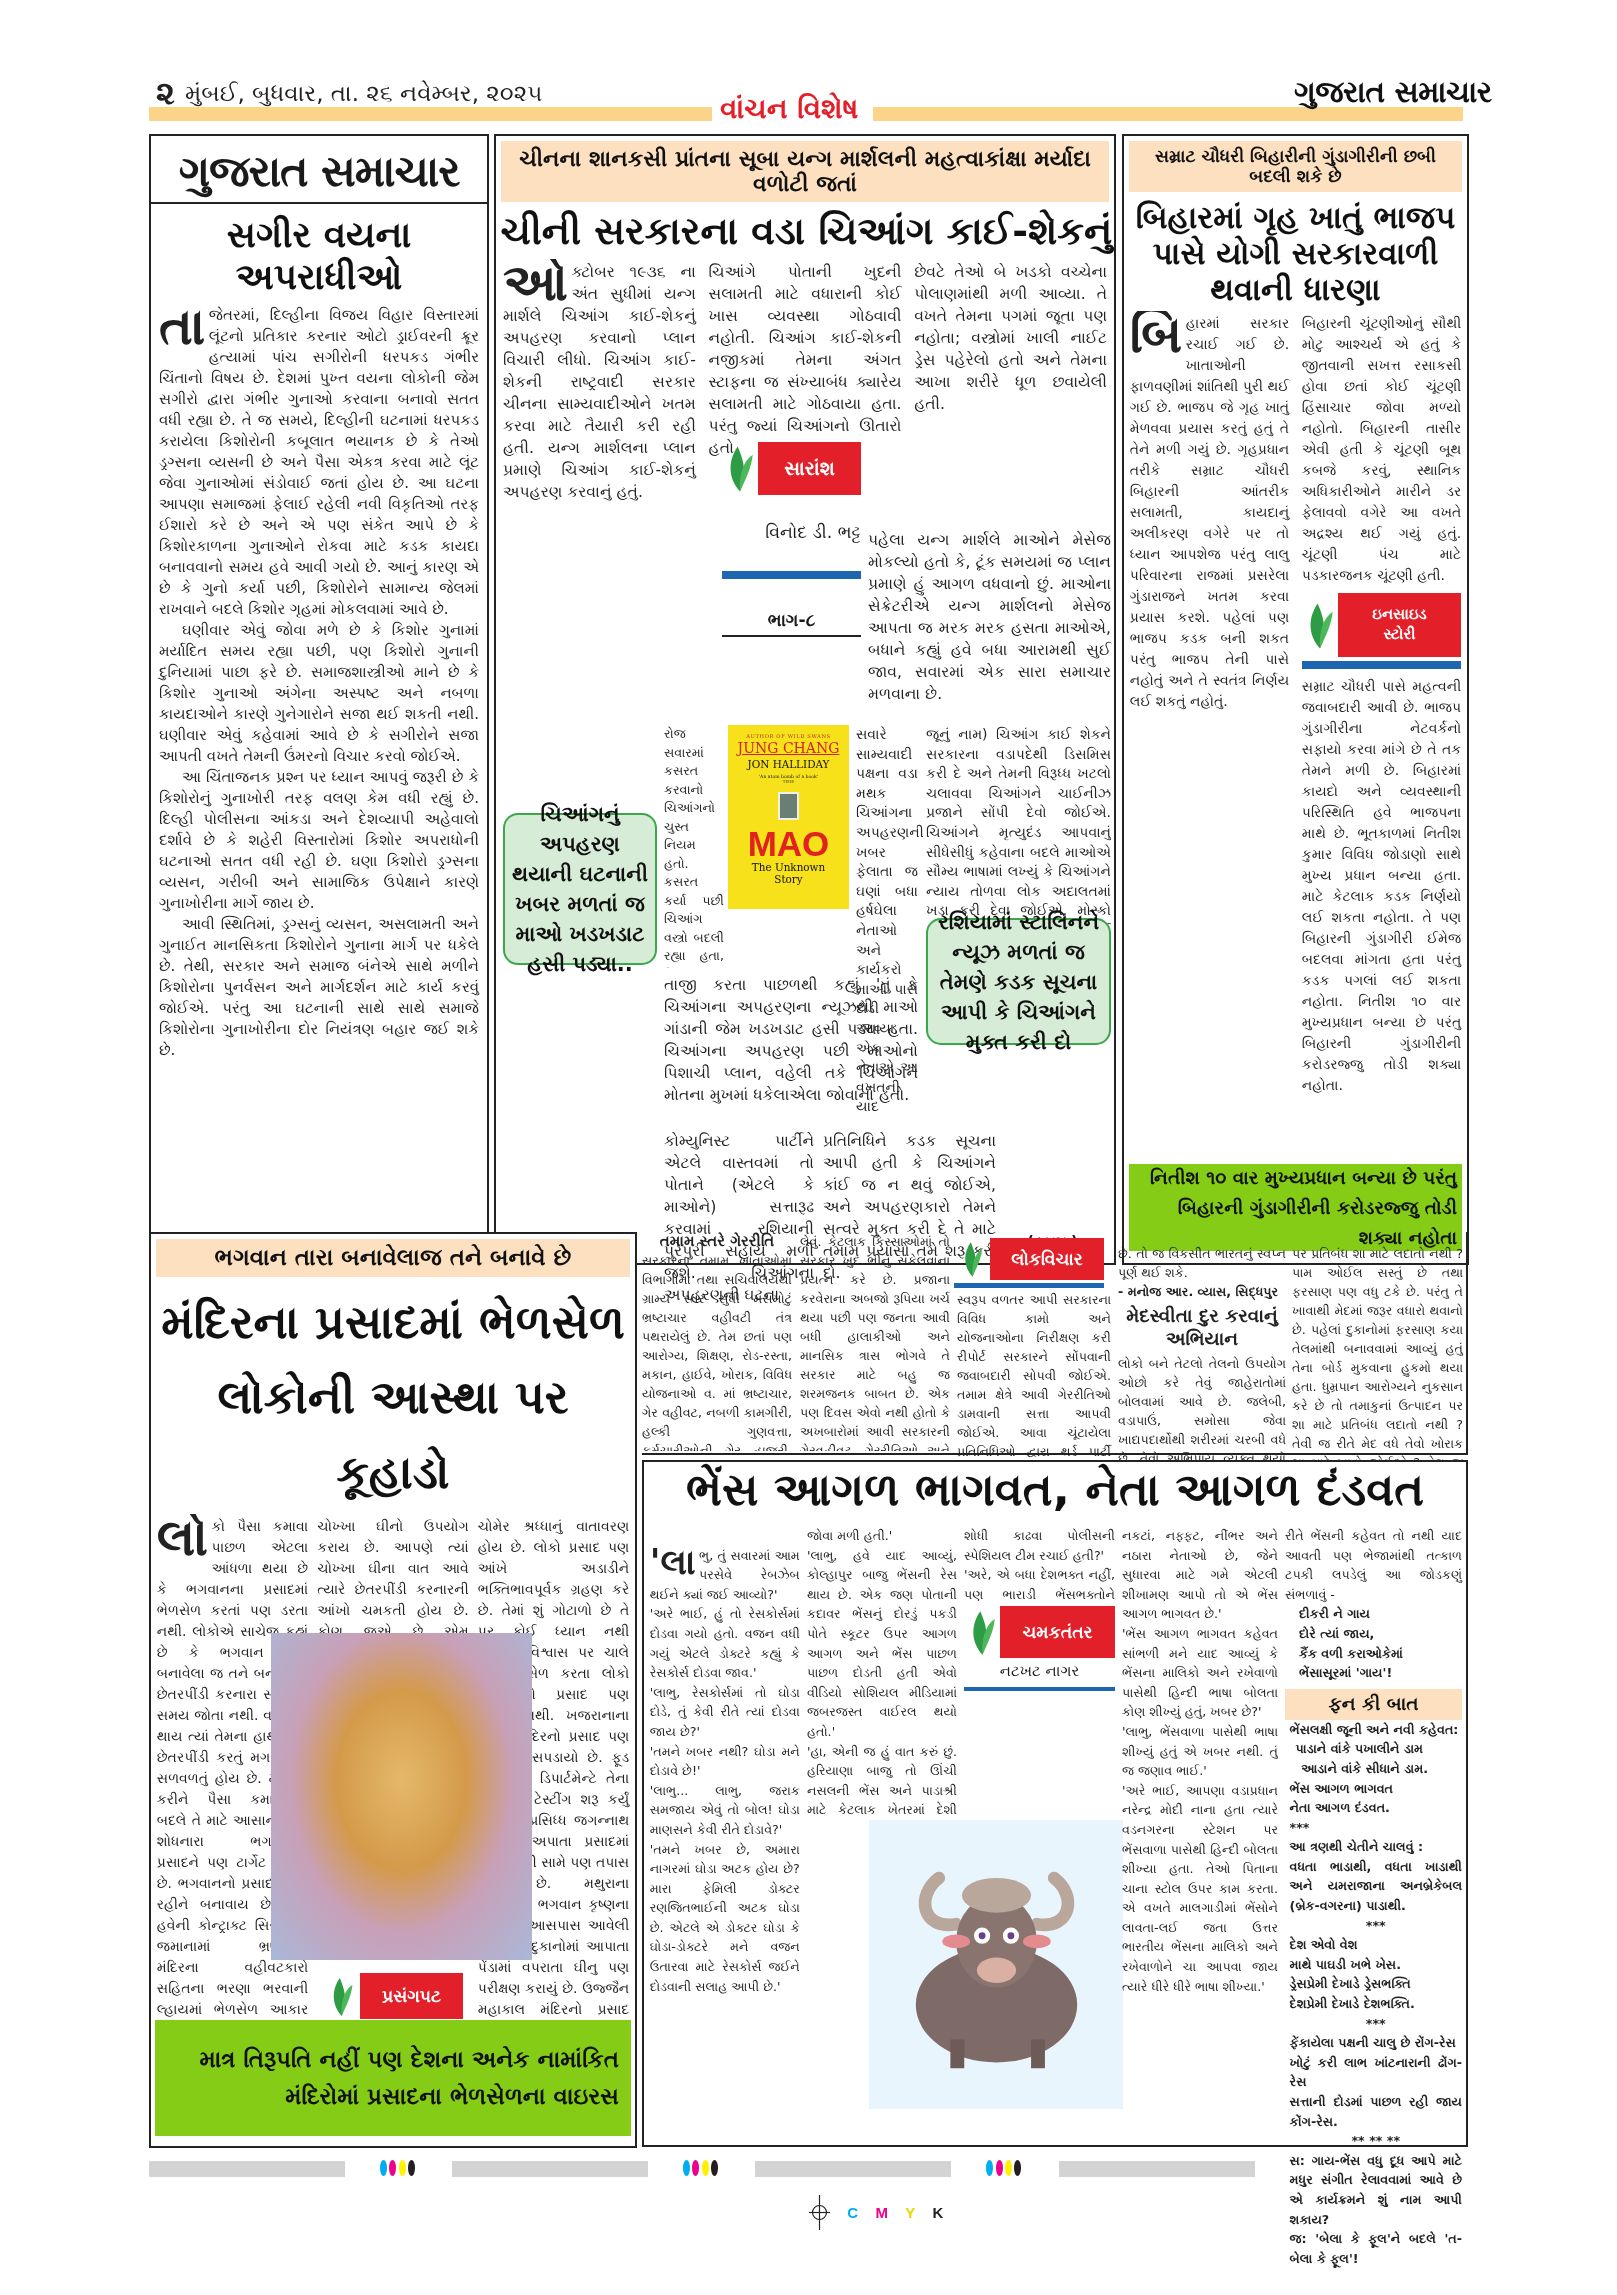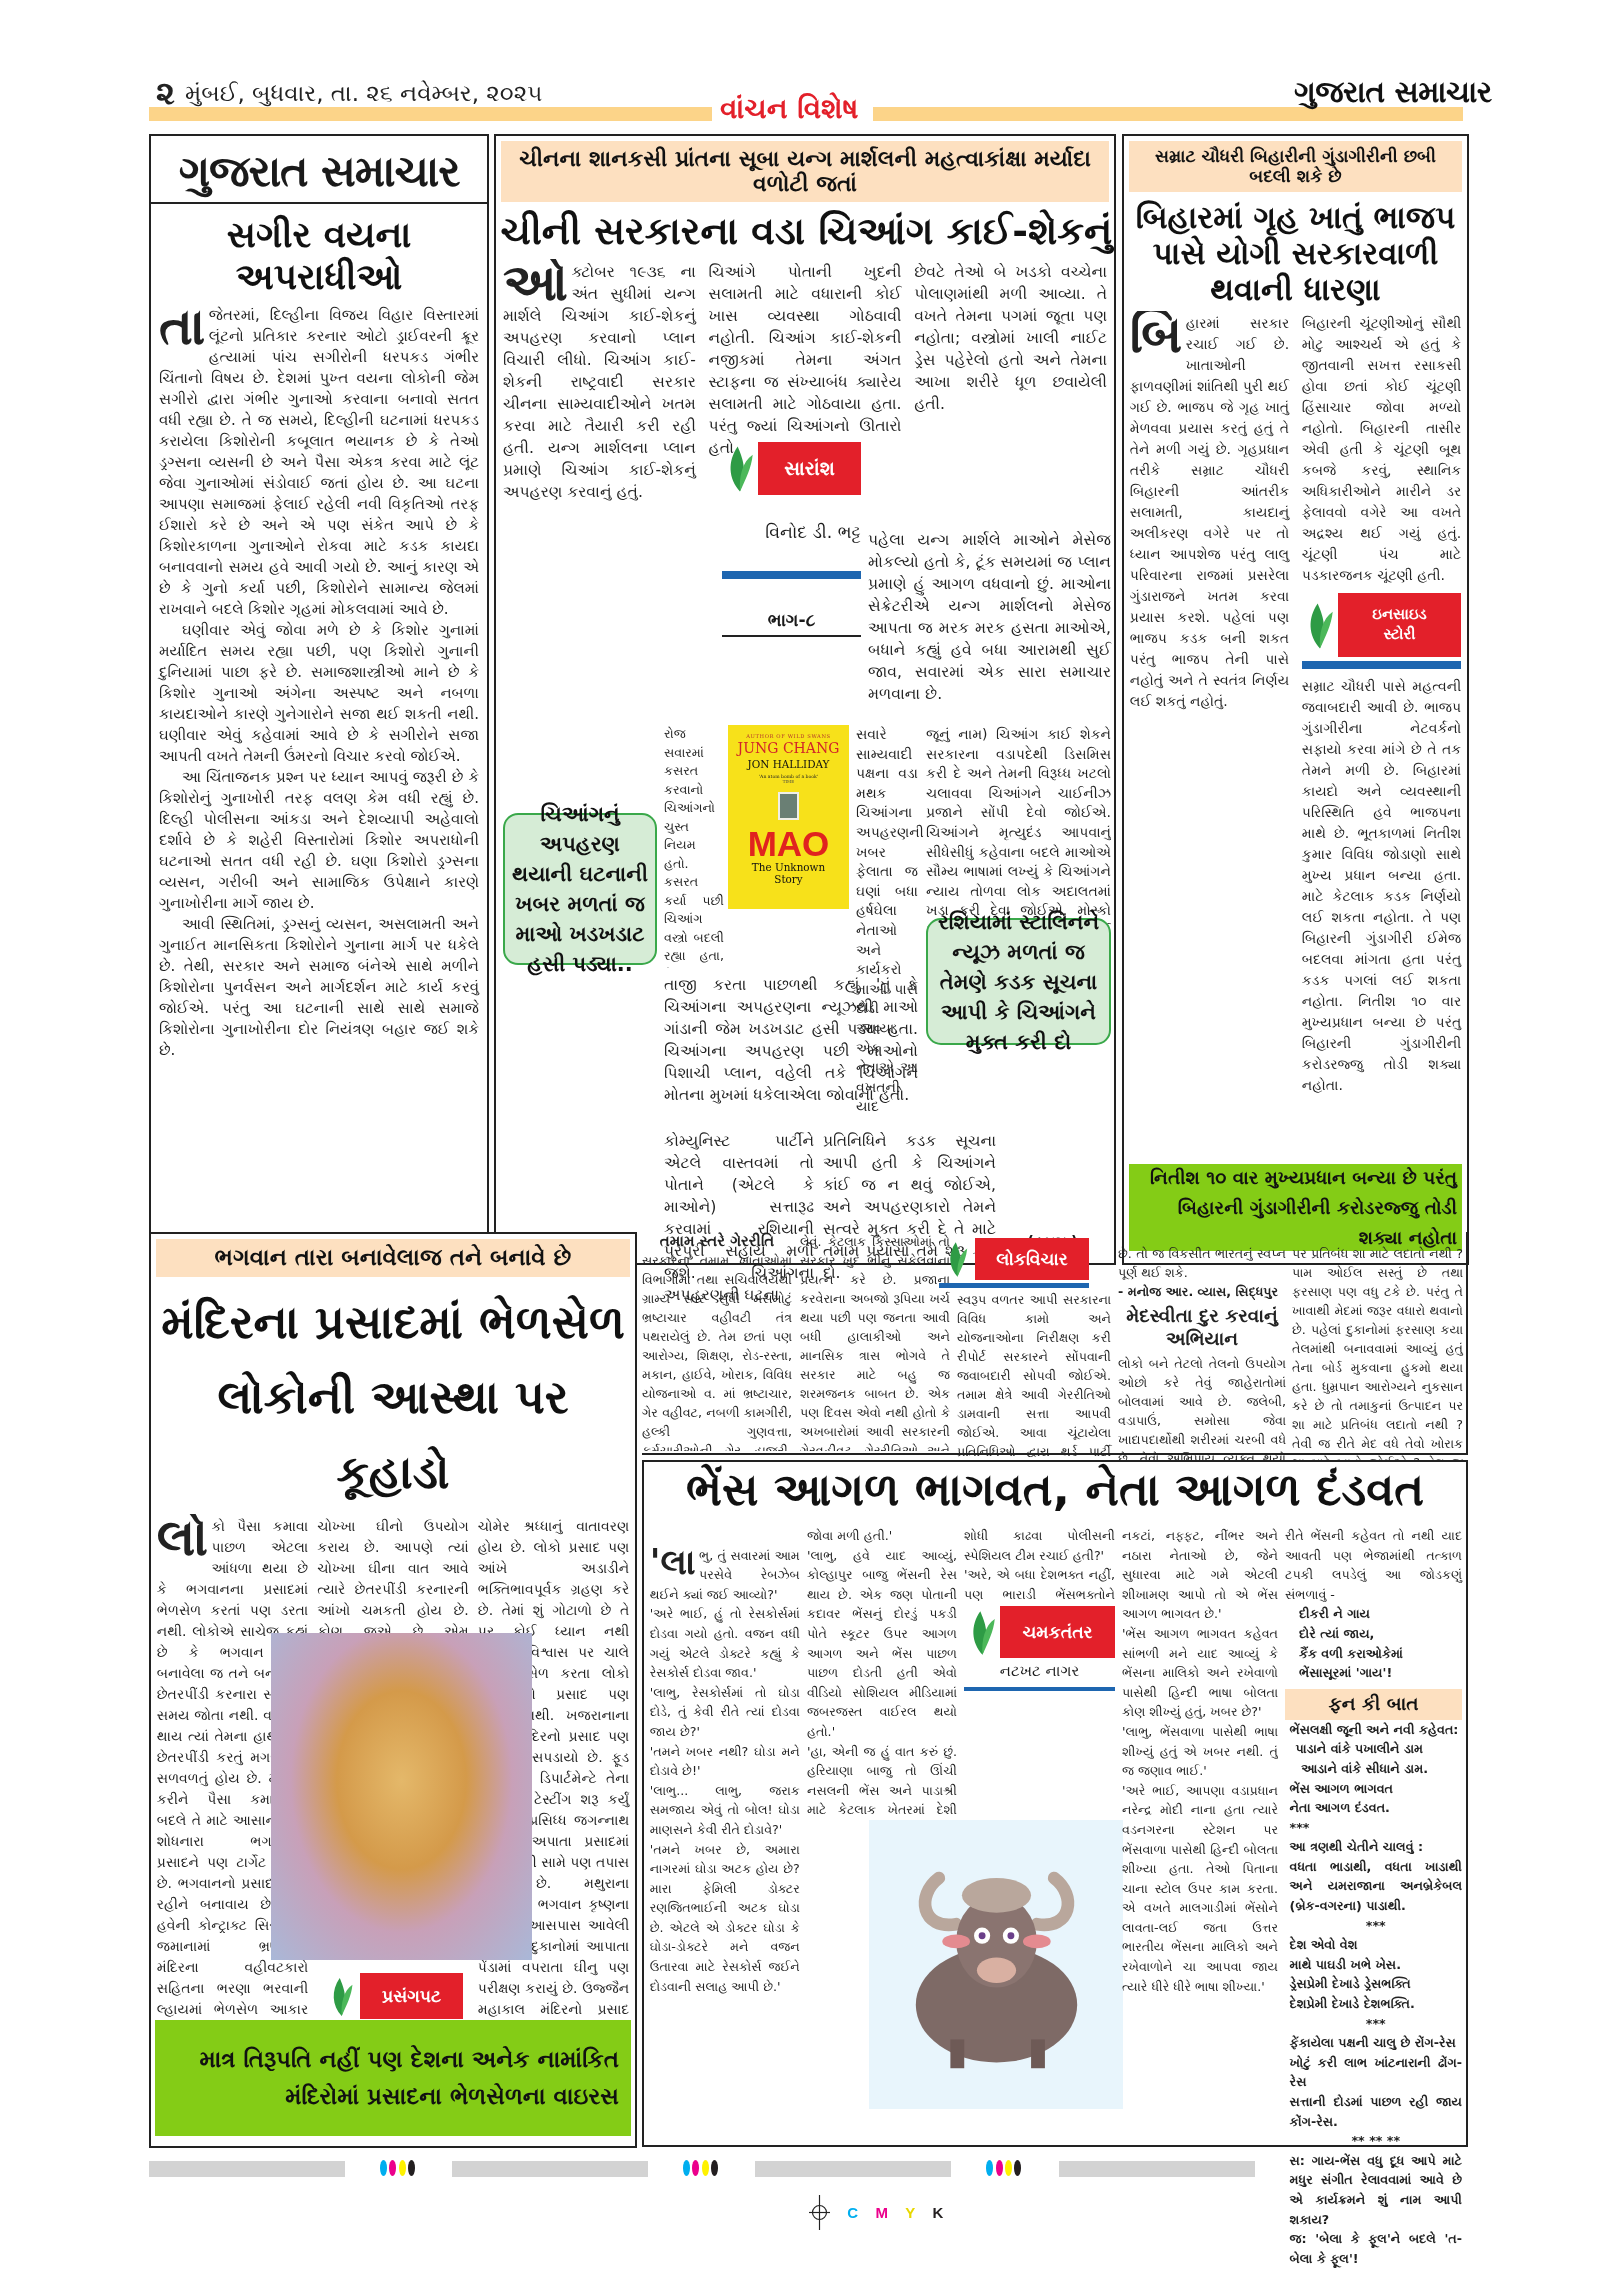--- a/index.html
+++ b/index.html
@@ -94,21 +94,21 @@
     </div>
     <div style="font-size:17.3px; text-align:right; padding-top:2.3px;">વિનોદ ડી. ભટ્ટ</div>
     <div class="badge-blue"></div>
     <div style="font-size:17.3px; font-weight:bold; text-align:center; padding:5.8px 0; border-bottom:2.3px solid #222;">ભાગ-૮</div>
   </div>
 
   <div class="abs col-text" style="left:372px; top:393px; width:243px;">પહેલા યન્ગ માર્શલે માઓને મેસેજ મોકલ્યો હતો કે, ટૂંક સમયમાં જ પ્લાન પ્રમાણે હું આગળ વધવાનો છું. માઓના સેક્રેટરીએ યન્ગ માર્શલનો મેસેજ આપતા જ મરક મરક હસતા માઓએ, બધાને કહ્યું હવે બધા આરામથી સુઈ જાવ, સવારમાં એક સારા સમાચાર મળવાના છે.</div>
 
   <div class="abs book" style="left:232px; top:589px; width:121px; height:184px;">
     <div class="b1" style="font-size:5.2px;">AUTHOR OF WILD SWANS</div>
-    <div class="b2" style="font-size:14px;">JUNG CHANG</div>
+    <div class="b2" style="font-size:14px;text-decoration:underline;">JUNG CHANG</div>
     <div class="b3" style="font-size:10.4px;">JON HALLIDAY</div>
     <div class="b4" style="font-size:4.6px; margin-top:4.6px;">'An atom bomb of a book'</div>
     <div class="b5" style="font-size:4px;">TIME</div>
     <div class="portrait" style="width:21px; height:28px;"></div>
     <div class="b6" style="font-size:35px;">MAO</div>
     <div class="b7" style="font-size:10.4px;">The Unknown</div>
     <div class="b7" style="font-size:10.4px;">Story</div>
   </div>
 
   <div class="abs col-text" style="left:360px; top:589px; width:62px; font-size:14px; line-height:19.6px;">સવારે સામ્યવાદી પક્ષના વડા મથક ચિઆંગના અપહરણની ખબર ફેલાતા જ ઘણાં બધા હર્ષઘેલા નેતાઓ અને કાર્યકરો માઓ પાસે દોડી આવ્યા. એક નેતાએ આ વખતની યાદ</div>
@@ -200,21 +200,21 @@
   <div class="abs green-bar" style="left:3.5px; top:786px; width:476px; height:116px; font-size:23px; line-height:37px; padding:5.8px 11.6px;">માત્ર તિરૂપતિ નહીં પણ દેશના અનેક નામાંકિત મંદિરોમાં પ્રસાદના ભેળસેળના વાઇરસ</div>
 </div>
 
 <div class="abs" style="left:642px; top:1232px; width:826px; height:223px; border-right:2.3px solid #222; border-bottom:2.3px solid #222;">
   <div class="abs col-text" style="left:0; top:0; width:150px; font-size:12.7px; line-height:19px; height:219px; overflow:hidden;">
     <div style="font-weight:bold; text-align:center; font-size:15px;">તમામ સ્તરે ગેરરીતિ</div>
     <span>સરકારના તમામ ખાતાઓમાં વિભાગોમાં તથા સચિવાલયથી ગ્રામ્ય સ્તર સુધી મસમોટું ભ્રષ્ટાચાર વહીવટી તંત્ર પથરાયેલું છે. તેમ છતાં પણ આરોગ્ય, શિક્ષણ, રોડ-રસ્તા, મકાન, હાઈવે, ખોરાક, વિવિધ યોજનાઓ વ. માં ભ્રષ્ટાચાર, ગેર વહીવટ, નબળી કામગીરી, હલ્કી ગુણવત્તા, કર્મચારીઓની ગેર હાજરી, લાંચ રૂશ્વત, નબળી બાંધકામ કામગીરી, વચેટીયાઓનું વર્ચસ્વ, વગેરે ઓછું</span>
   </div>
   <div class="abs col-text" style="left:158px; top:0; width:150px; font-size:12.7px; line-height:19px; height:219px; overflow:hidden;">લેવું. કેટલાક કિસ્સાઓમાં તો સરકાર ખુદ ભીનું સંકેલવાના પ્રયત્ન કરે છે. પ્રજાના કરવેરાના અબજો રૂપિયા ખર્ચ થયા પછી પણ જનતા આવી બધી હાલાકીઓ અને માનસિક ત્રાસ ભોગવે તે સરકાર માટે બહુ જ શરમજનક બાબત છે. એક પણ દિવસ એવો નથી હોતો કે અખબારોમાં આવી સરકારની ગેરવહીવટ, ગેરરીતિઓ અને કૌભાંડના સમાચાર ન મળતાં હોય.
 તમામ સ્તરે ચૂંટાયેલા સભ્યોને માનદ્ નિષ્ઠાવાન સ્વરૂપ, પુરસ્કાર</div>
-  <div class="abs column-badge" style="left:297px; top:5.8px; width:150px;">
+  <div class="abs column-badge" style="left:312px; top:5.8px; width:150px;">
     <div style="display:flex; height:42px;">
       <div class="leaf">
         <svg width="23" height="38" viewBox="0 0 52 84">
             <path d="M26 82 C6 60 4 30 22 4 C30 24 40 44 26 82Z" fill="#2e9b45"></path>
             <path d="M26 82 C36 60 46 40 48 18 C30 30 24 56 26 82Z" fill="#4cb85a"></path>
           </svg>
       </div>
       <div class="badge-red" style="flex:1; font-size:17.3px;">લોકવિચાર</div>
     </div>
     <div class="badge-blue" style="height:4.6px;"></div>

